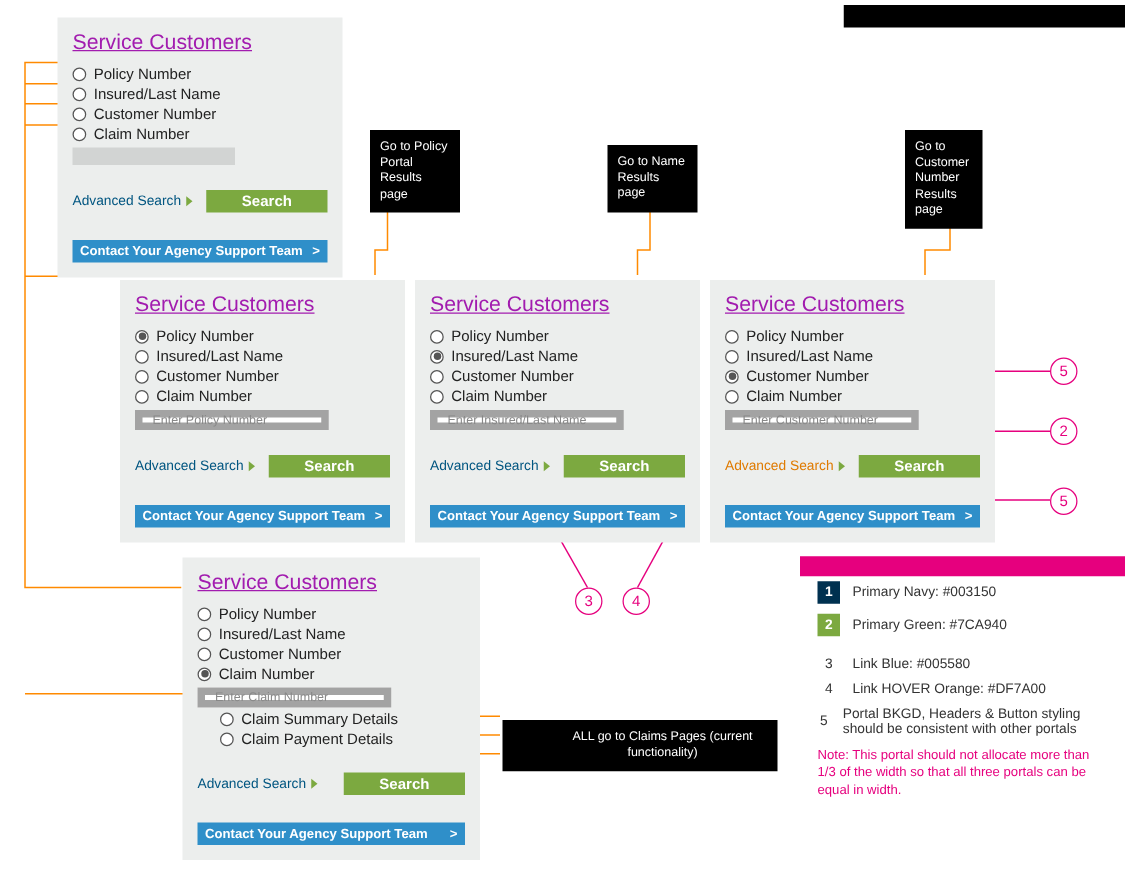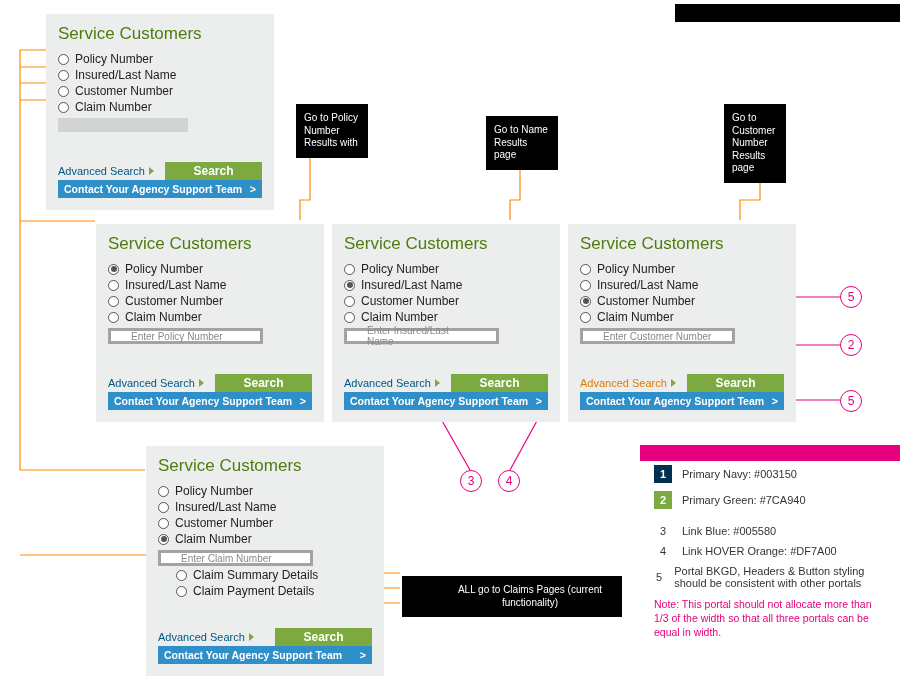--- a/index.html
+++ b/index.html
@@ -1,29 +1,29 @@
 <!DOCTYPE html>
 <html><head>
 <meta charset="utf-8">
 <style>
   * { box-sizing: border-box; margin: 0; padding: 0; }
   body { font-family: "Segoe UI", Arial, sans-serif; font-size: 12px; color: #222; background: #fff; width: 900px; height: 695px; position: relative; }
   .portlet { position: absolute; background: #eceeed; padding: 10px 12px 12px 12px; }
-  .portlet-title { color: #4d7c0f; font-size: 17px; font-weight: 400; margin-bottom: 8px; }
+  .portlet-title { color: #a21caf; font-size: 17px; font-weight: 400; margin-bottom: 8px; text-decoration: underline; }
   .radio-row { display: flex; align-items: center; margin: 2px 0; gap: 6px; font-size: 12px; color: #222; }
   .radio { width: 11px; height: 11px; border: 1px solid #555; border-radius: 50%; display: inline-block; position: relative; background:#fff;}
   .radio.sel::after { content:""; position:absolute; inset:1.5px; background:#555; border-radius:50%; }
   .grey-bar { width: 130px; height: 14px; background: #d2d4d3; margin-top: 4px; }
-  .textfield { width: 155px; height: 16px; border: 3px solid #a3a3a3; font-size: 10px; padding: 0 20px; color: #888; background:#fff; margin-top:4px; display:flex; align-items:center;}
-  .row-as { display: flex; align-items: center; justify-content: space-between; margin-top: 30px; }
+  .textfield { width: 155px; height: 16px; border: 6px solid #a3a3a3; font-size: 10px; padding: 0 8px; color: #888; background:#fff; margin-top:4px; display:flex; align-items:center;}
+  .row-as { display: flex; align-items: center; justify-content: space-between; margin-top: 20px; }
   .adv { color: #005580; font-size: 11px; display:flex; align-items:center; gap:4px;}
   .adv.hover { color: #DF7A00; }
   .tri { width:0;height:0;border-top:4px solid transparent;border-bottom:4px solid transparent;border-left:5px solid #7CA940;}
   .btn-search { background: #7CA940; color: #fff; font-weight: bold; font-size: 12px; width: 97px; height: 18px; display:flex;align-items:center;justify-content:center; }
-  .btn-contact { background: #2f8fc9; color:#fff; font-size:10.5px; font-weight:bold; height:18px; margin-top:0; display:flex; align-items:center; padding:0 6px; justify-content:space-between;}
+  .btn-contact { background: #2f8fc9; color:#fff; font-size:10.5px; font-weight:bold; height:18px; margin-top:22px; display:flex; align-items:center; padding:0 6px; justify-content:space-between;}
   .btn-contact .chev { font-weight:bold; }
   .sub-radio { margin-left: 18px; }
 
   
   .hdr { position:absolute; right:0; top:4px; width:225px; background:#000; color:#fff; padding:8px 12px 10px 12px;}
   .hdr .l1 { font-size:13px; }
   .hdr .l1 b { font-weight:bold; color:#fff;}
   .hdr .l1 span { color:#ff9c00; }
   .hdr .l2 { color:#2f8fc9; font-size:13px; }
 
@@ -108,21 +108,21 @@
         <span class="tri"></span>
       </div>
     <div class="btn-search">Search</div>
   </div>
   <div class="btn-contact">
       <span>Contact Your Agency Support Team</span>
       <span class="chev">&gt;</span>
     </div>
 </div>
 
-<div class="callout" style="left:296px; top:104px; width:72px;">Go to Policy Number Results with</div>
+<div class="callout" style="left:296px; top:104px; width:72px;">Go to Policy Portal Results page</div>
 <div class="callout" style="left:486px; top:116px; width:72px;">Go to Name Results page</div>
 <div class="callout" style="left:724px; top:104px; width:62px;">Go to Customer Number Results page</div>
 
 <div class="portlet" style="left:96px; top:224px; width:228px;">
   <div class="portlet-title">Service Customers</div>
   <div class="radio-row">
       <span class="radio sel"></span>
       <span>Policy Number</span>
     </div>
   <div class="radio-row">

